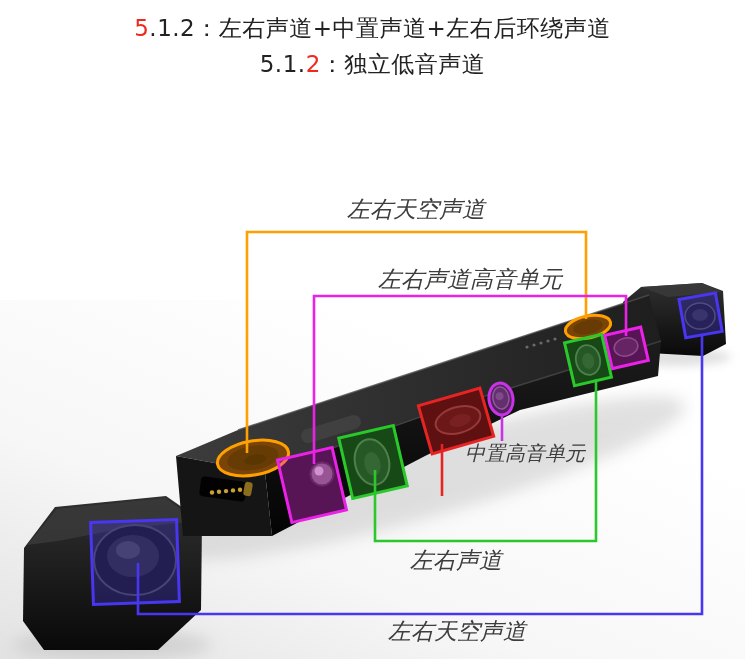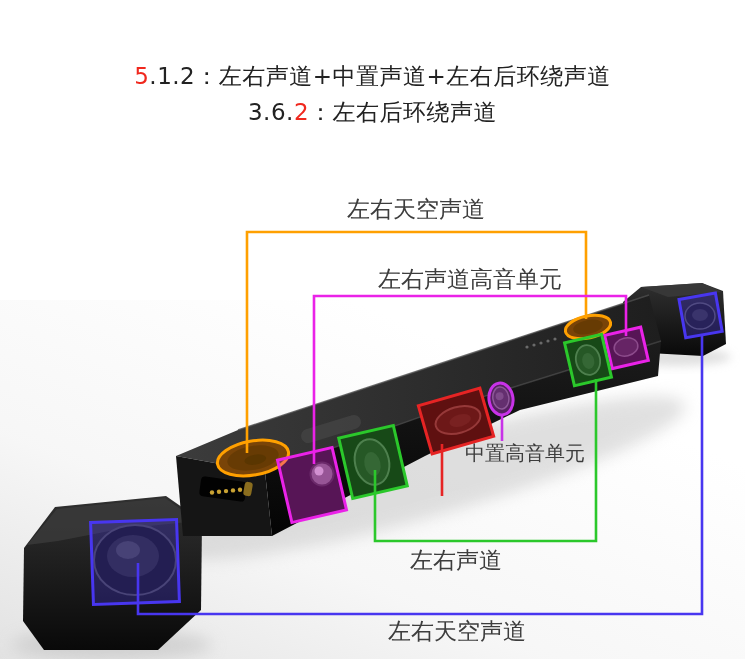--- a/index.html
+++ b/index.html
@@ -1,39 +1,39 @@
 <!DOCTYPE html>
 <html style="--accent: #f0281e; --heading-color: #222222; --label-color: #3d3d3d; --c-sky: #ffa000; --c-tweeter_lr: #ea22e8; --c-center_tweeter: #c832e8; --c-center: #e62424; --c-lr: #2bc82b; --c-surround: #4836f0;"><head>
 <meta charset="utf-8">
 <style>
   html,body{margin:0;padding:0;}
   body{width:745px;height:659px;font-family:"DejaVu Sans","Liberation Sans",sans-serif;}
   .stage{position:relative;width:745px;height:659px;overflow:hidden;background:#ffffff;}
   .heading{position:absolute;top:10px;left:0;width:745px;text-align:center;
-           color:var(--heading-color,#222);margin-top:48px;}
+           color:var(--heading-color,#222);}
   .h-line{font-size:23px;line-height:36px;letter-spacing:0.5px;white-space:nowrap;}
   .h-red{color:var(--accent,#f0281e);}
   .art{position:absolute;left:0;top:0;}
   .lbl{position:absolute;color:var(--label-color,#3d3d3d);font-size:23px;line-height:1.15;
-       white-space:nowrap;}
+       white-space:nowrap;font-style:italic;}
   #lbl-sky{left:347px;top:196px;}
   #lbl-tweeter{left:378px;top:266px;}
   #lbl-ctweeter{left:465px;top:442px;font-size:20px;}
   #lbl-center{left:409px;top:495px;}
   #lbl-lr{left:410px;top:547px;text-align:right;}
   #lbl-surround{left:388px;top:618px;}
 </style>
 </head>
 <body>
 
 <div class="stage">
 
   <div class="heading">
     <div class="h-line"><span></span><span class="h-red">5</span><span>.1.2：左右声道+中置声道+左右后环绕声道</span></div>
-    <div class="h-line"><span>3.6.</span><span class="h-red">2</span><span>：左右后环绕声道</span></div>
+    <div class="h-line"><span>5.1.</span><span class="h-red">2</span><span>：独立低音声道</span></div>
   </div>
 
   <svg class="art" width="745" height="659" viewBox="0 0 745 659">
     <defs>
       <filter id="b8" x="-40%" y="-40%" width="180%" height="180%">
           <feGaussianBlur stdDeviation="8"></feGaussianBlur>
         </filter>
       <filter id="b5" x="-40%" y="-40%" width="180%" height="180%">
           <feGaussianBlur stdDeviation="5"></feGaussianBlur>
         </filter>

